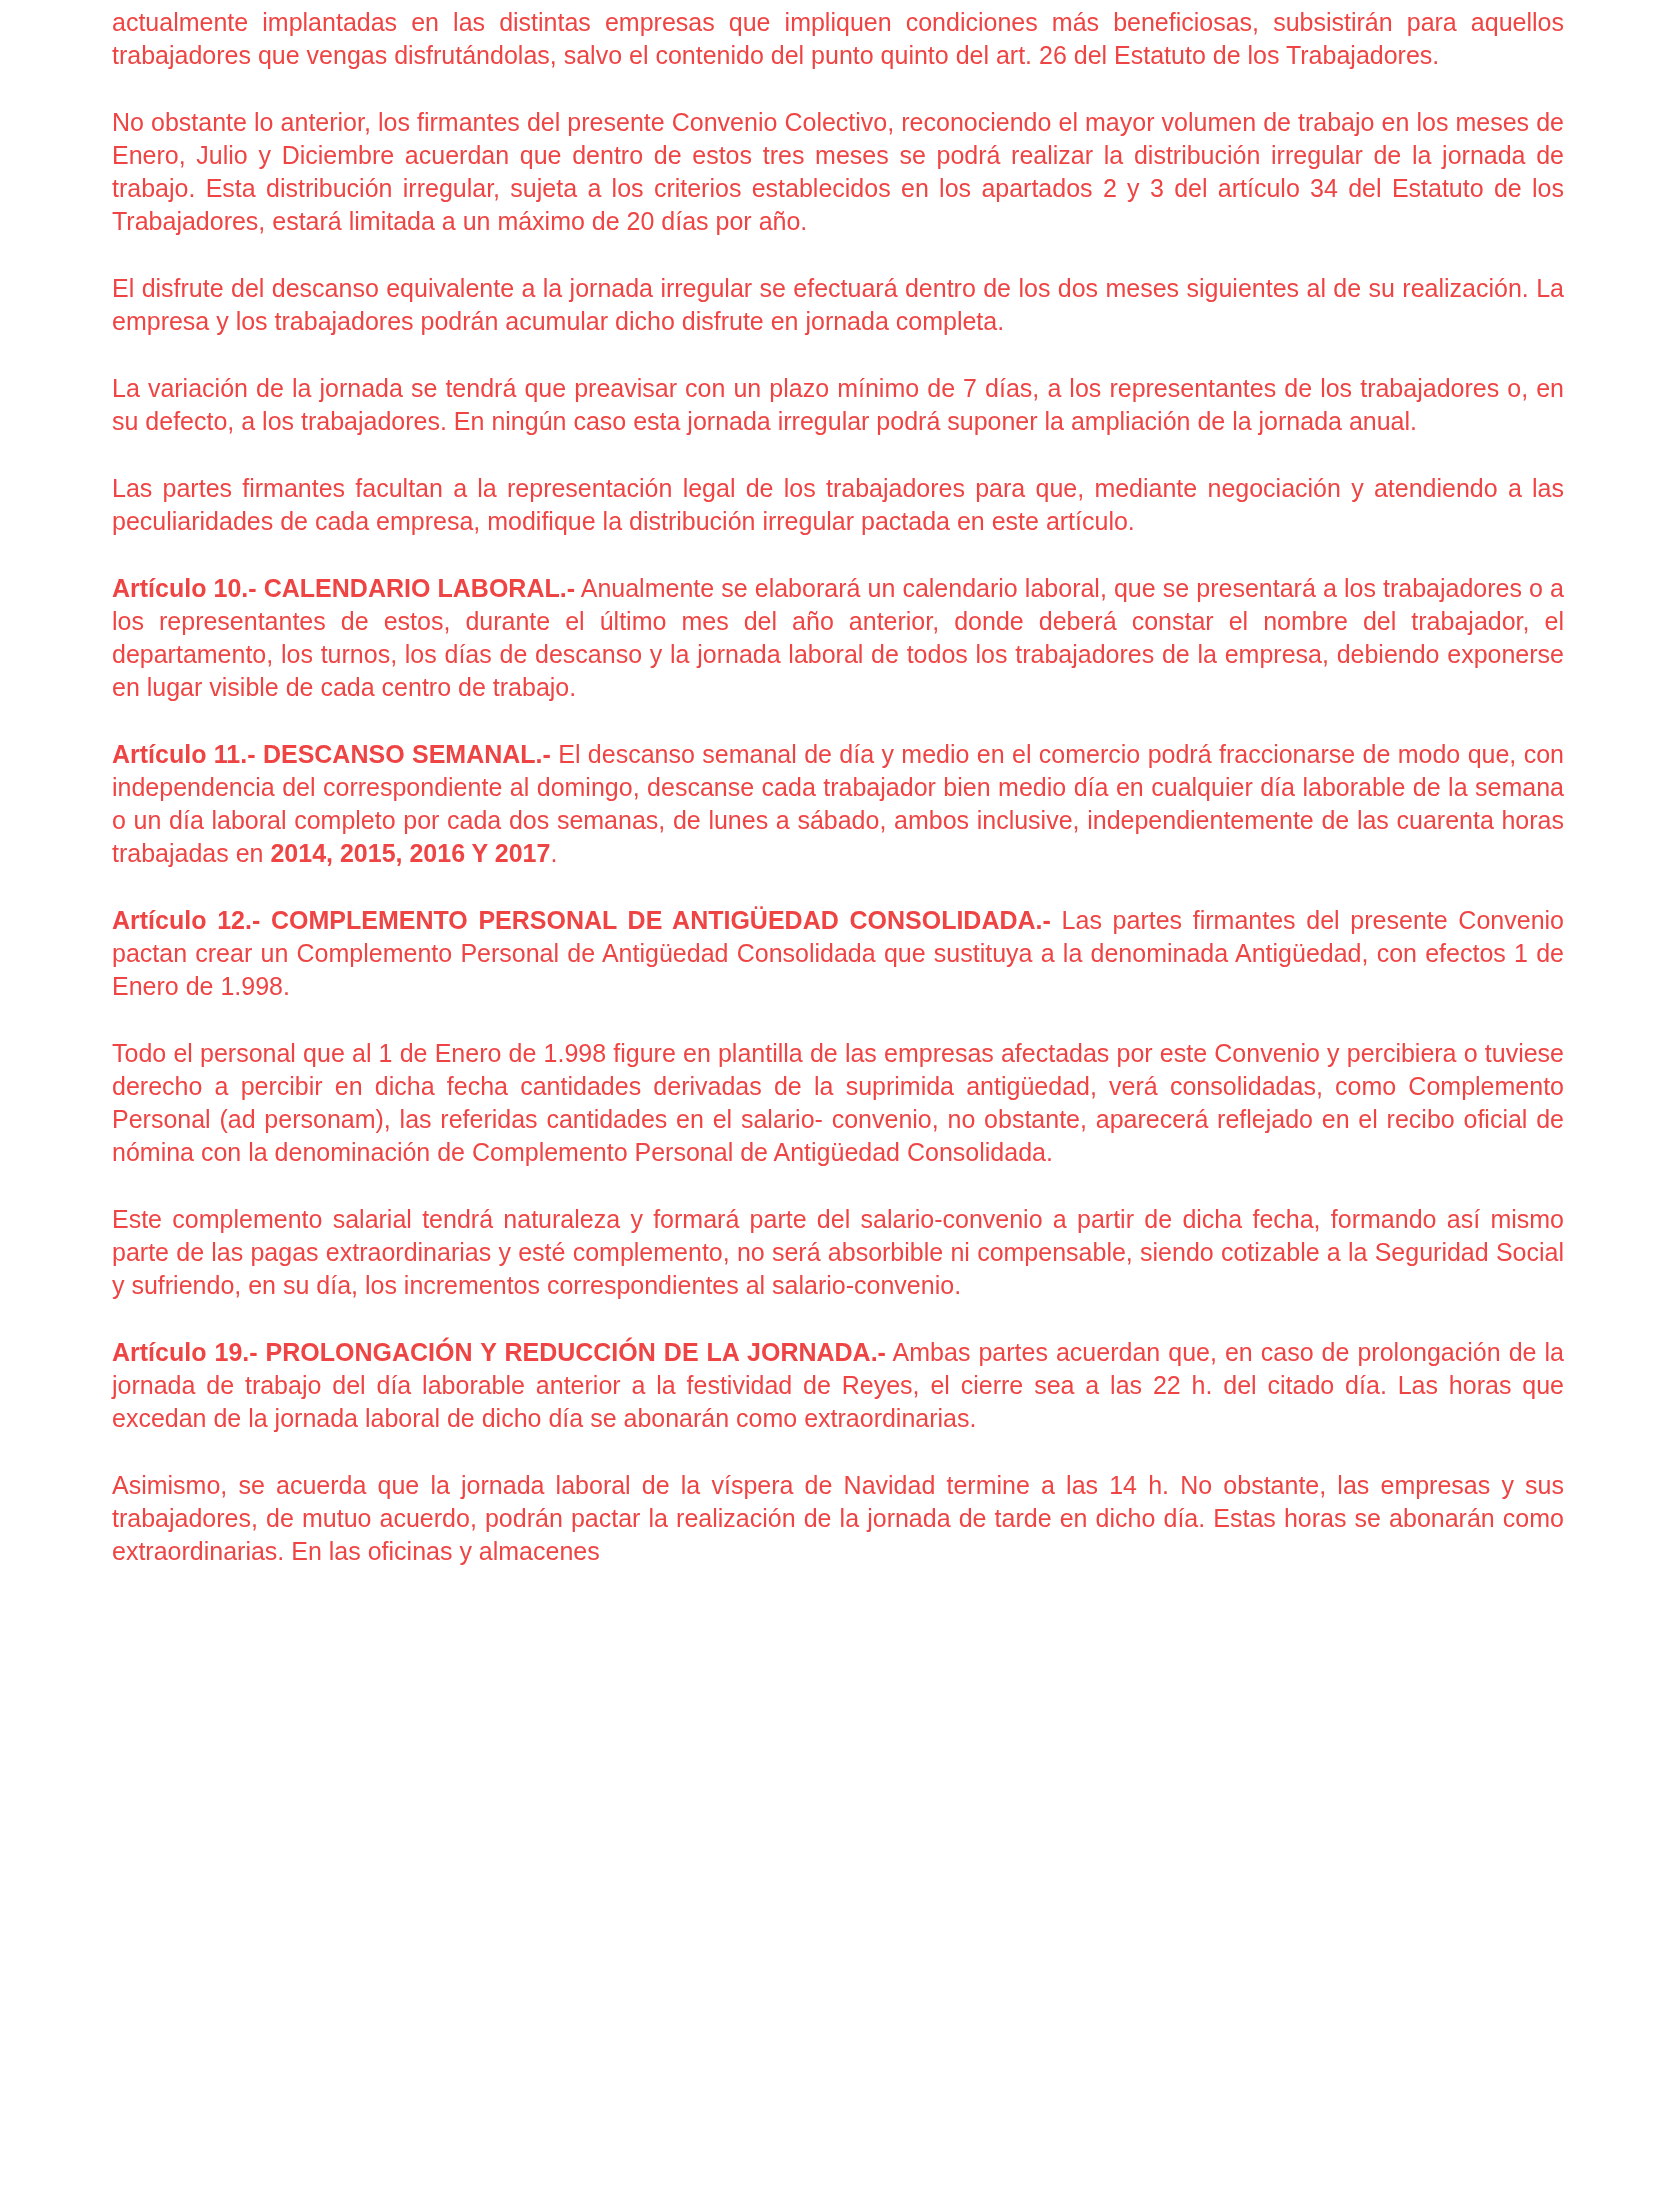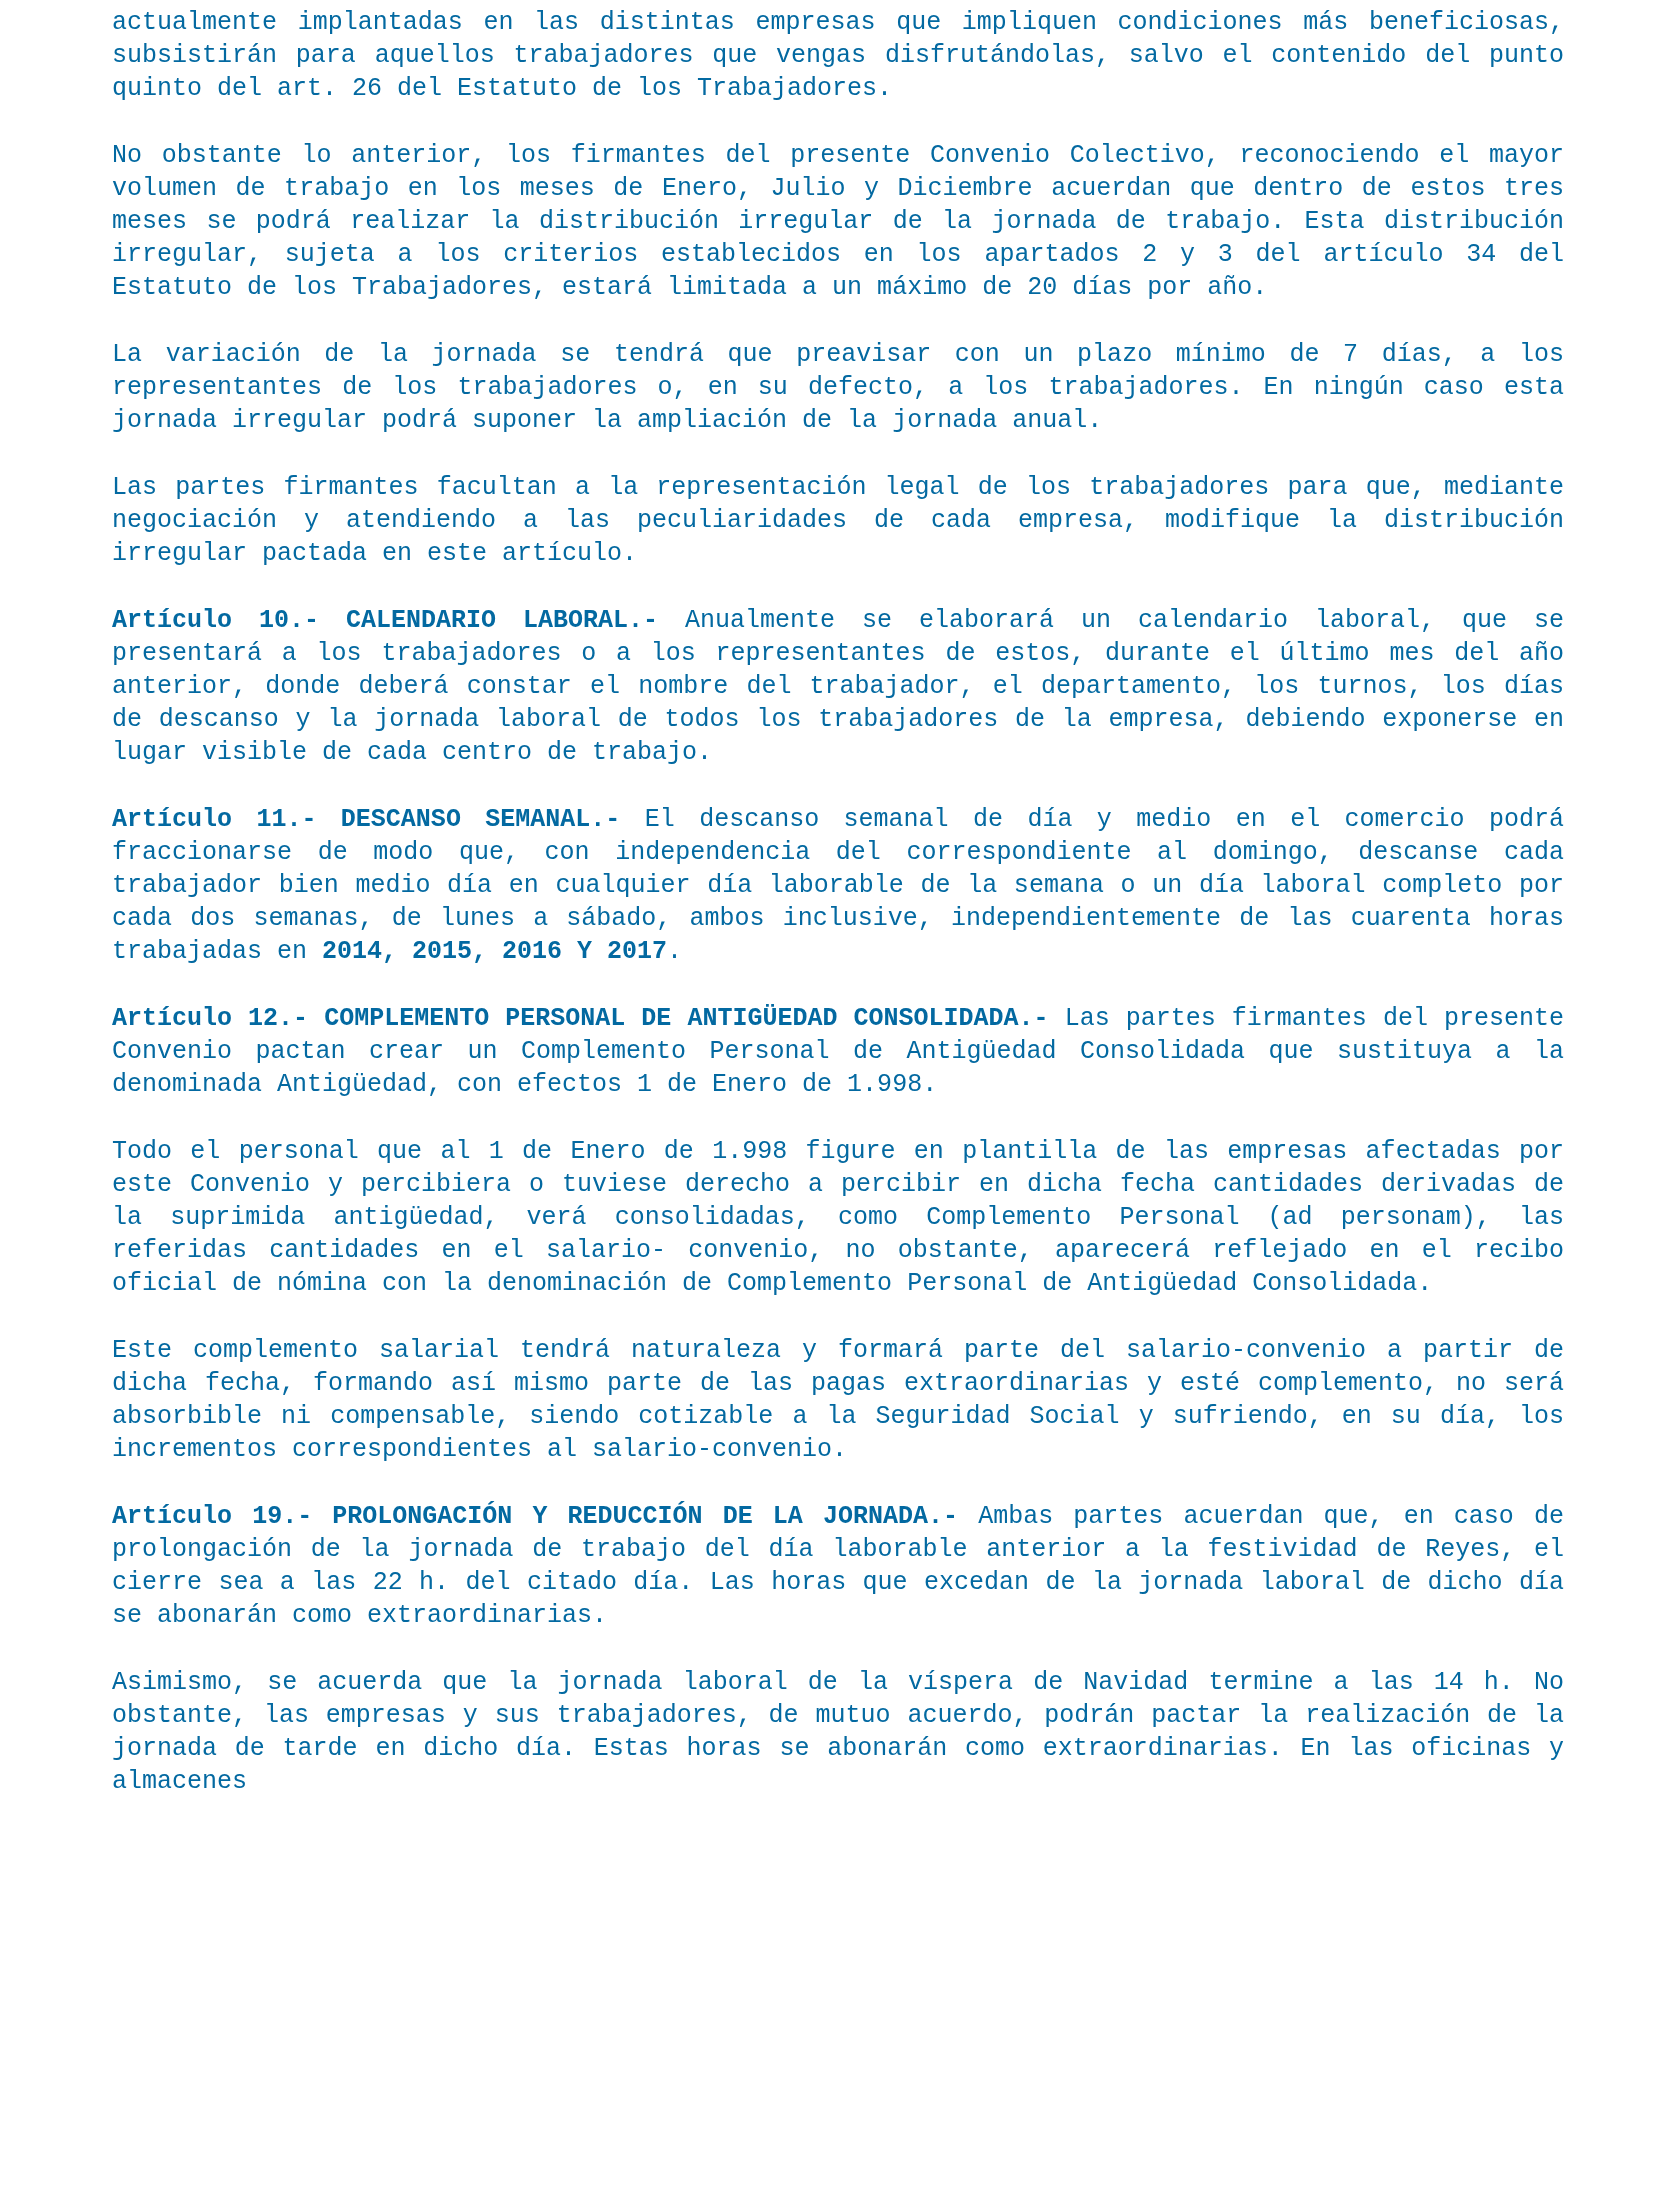--- a/index.html
+++ b/index.html
@@ -6,24 +6,24 @@
     margin: 0;
     padding: 0;
     background: #ffffff;
   }
   .page {
     width: 1673px;
     min-height: 2205px;
     box-sizing: border-box;
     padding: 6.1px 109px 31px 112px;
     background: #ffffff;
-    font-family: Liberation Mono, monospace;
+    font-family: Liberation Sans, sans-serif;
     font-size: 25px;
     line-height: 33px;
-    color: #0369a1;
+    color: #ef4444;
     text-align: justify;
   }
   p.para {
     margin: 0 0 34px 0;
   }
   p.para:last-child {
     margin-bottom: 8px;
   }
   .b {
     font-weight: bold;
@@ -33,20 +33,21 @@
 <body>
 
 <div class="page">
 
   <p class="para"><span>actualmente implantadas en las distintas empresas que impliquen condiciones más beneficiosas, subsistirán para aquellos trabajadores que vengas disfrutándolas, salvo el contenido del punto quinto del art. 26 del Estatuto de los Trabajadores.</span></p>
 
 
 
   <p class="para"><span>No obstante lo anterior, los firmantes del presente Convenio Colectivo, reconociendo el mayor volumen de trabajo en los meses de Enero, Julio y Diciembre acuerdan que dentro de estos tres meses se podrá realizar la distribución irregular de la jornada de trabajo. Esta distribución irregular, sujeta a los criterios establecidos en los apartados 2 y 3 del artículo 34 del Estatuto de los Trabajadores, estará limitada a un máximo de 20 días por año.</span></p>
 
+  <p class="para"><span>El disfrute del descanso equivalente a la jornada irregular se efectuará dentro de los dos meses siguientes al de su realización. La empresa y los trabajadores podrán acumular dicho disfrute en jornada completa.</span></p>
 
   <p class="para"><span>La variación de la jornada se tendrá que preavisar con un plazo mínimo de 7 días, a los representantes de los trabajadores o, en su defecto, a los trabajadores. En ningún caso esta jornada irregular podrá suponer la ampliación de la jornada anual.</span></p>
 
   <p class="para"><span>Las partes firmantes facultan a la representación legal de los trabajadores para que, mediante negociación y atendiendo a las peculiaridades de cada empresa, modifique la distribución irregular pactada en este artículo.</span></p>
 
   <p class="para"><span class="b">Artículo 10.- CALENDARIO LABORAL.-</span><span> Anualmente se elaborará un calendario laboral, que se presentará a los trabajadores o a los representantes de estos, durante el último mes del año anterior, donde deberá constar el nombre del trabajador, el departamento, los turnos, los días de descanso y la jornada laboral de todos los trabajadores de la empresa, debiendo exponerse en lugar visible de cada centro de trabajo.</span></p>
 
   <p class="para"><span class="b">Artículo 11.- DESCANSO SEMANAL.-</span><span> El descanso semanal de día y medio en el comercio podrá fraccionarse de modo que, con independencia del correspondiente al domingo, descanse cada trabajador bien medio día en cualquier día laborable de la semana o un día laboral completo por cada dos semanas, de lunes a sábado, ambos inclusive, independientemente de las cuarenta horas trabajadas en </span><span class="b">2014, 2015, 2016 Y 2017</span><span>.</span></p>
 
   <p class="para"><span class="b">Artículo 12.- COMPLEMENTO PERSONAL DE ANTIGÜEDAD CONSOLIDADA.-</span><span> Las partes firmantes del presente Convenio pactan crear un Complemento Personal de Antigüedad Consolidada que sustituya a la denominada Antigüedad, con efectos 1 de Enero de 1.998.</span></p>

